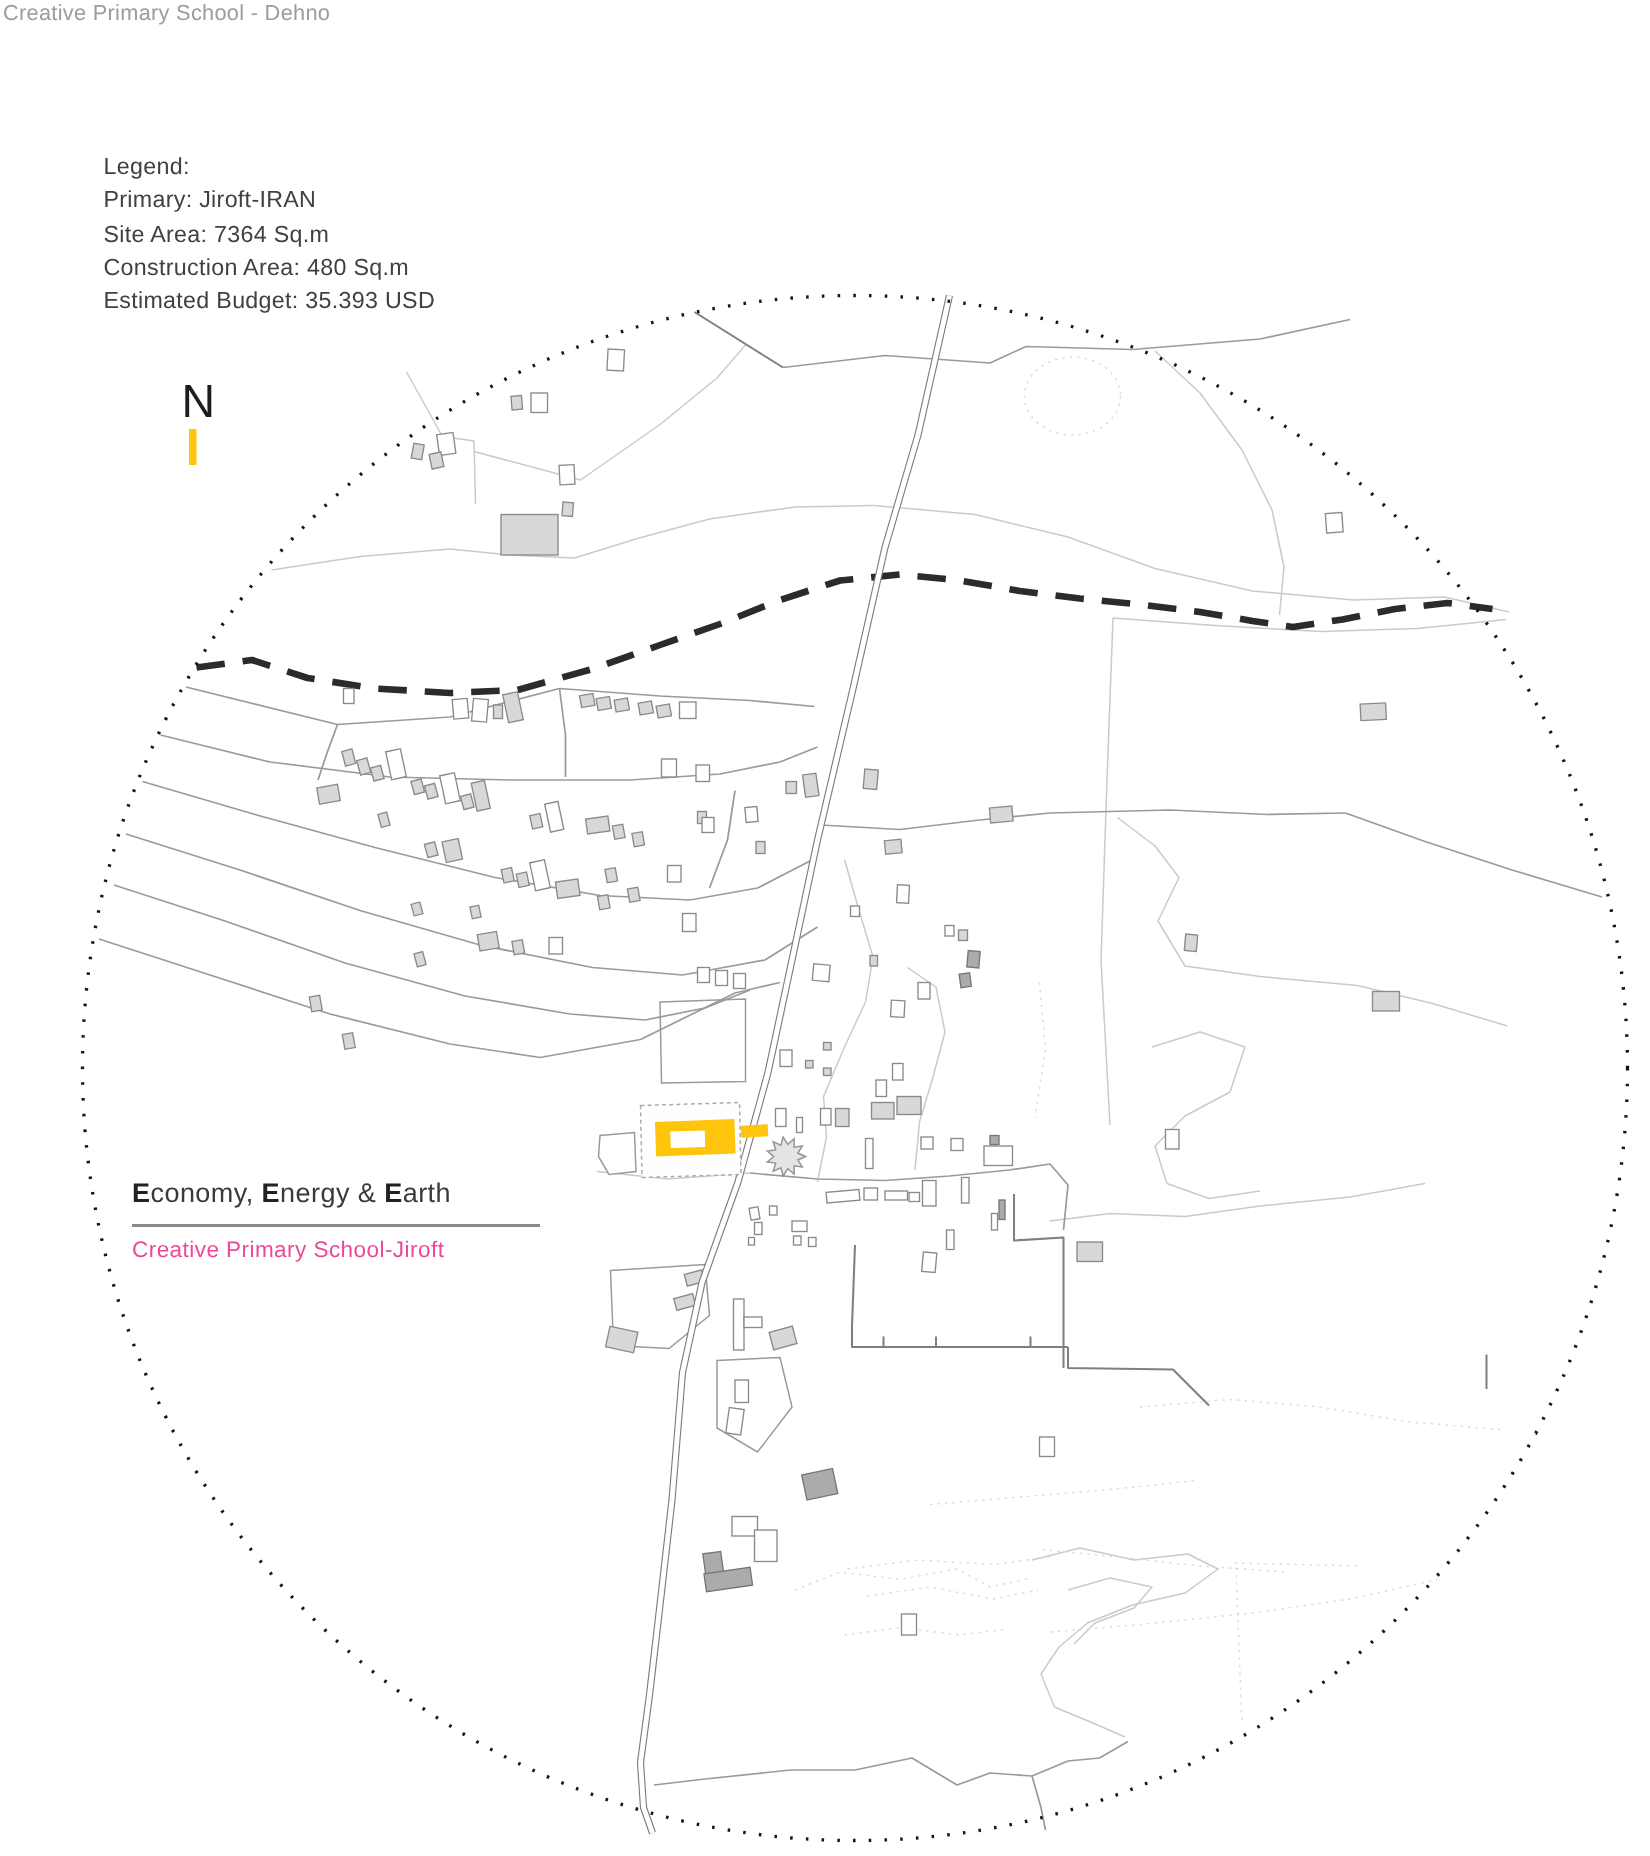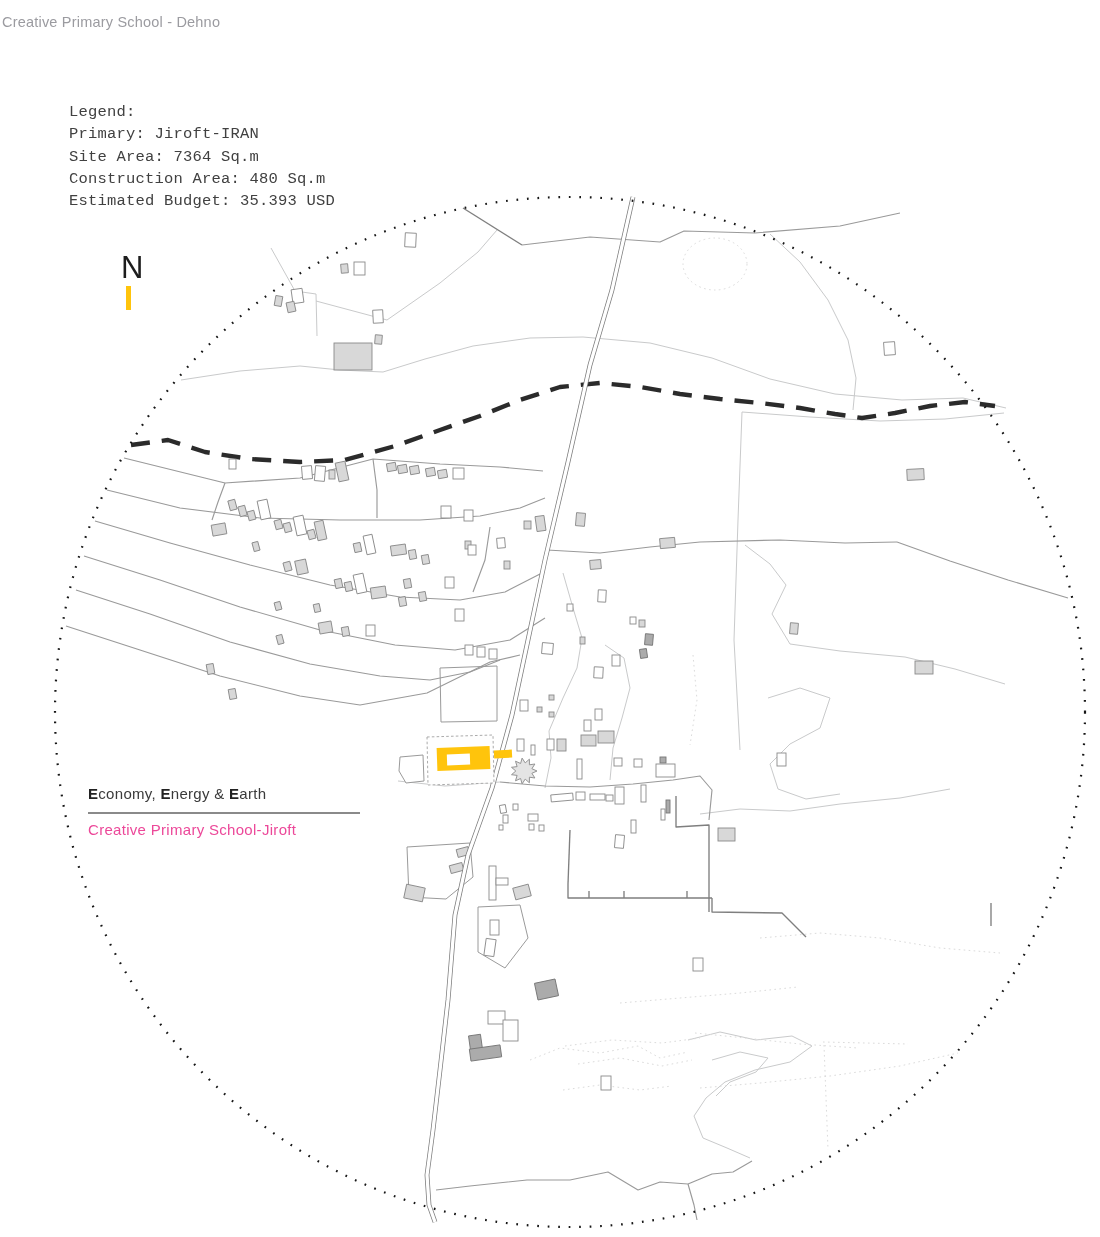--- a/index.html
+++ b/index.html
@@ -1,26 +1,26 @@
 <!DOCTYPE html>
 <html style="--accent: #FFC40C; --title-gray: #9B9BA0;"><head>
 <meta charset="utf-8">
 <style>
   html,body{margin:0;padding:0;background:#fff;}
   .stage{
     position:relative;width:1100px;height:1237px;background:#fff;overflow:hidden;
     font-family:"Liberation Sans","DejaVu Sans",sans-serif;
   }
   .page-title{
-    position:absolute;left:2px;top:14px;font-size:14.5px;letter-spacing:.2px;
+    position:absolute;left:2px;top:1px;font-size:14.5px;letter-spacing:.2px;
     color:var(--title-gray,#9B9BA0);
   }
   .legend{
     position:absolute;left:69px;top:101px;font-size:15.5px;line-height:22.3px;
-    color:#414141;letter-spacing:.2px;font-family:Liberation Mono, monospace;
+    color:#414141;letter-spacing:.2px;
   }
   .legend div{white-space:nowrap;}
   .north{position:absolute;left:119px;top:252px;width:40px;text-align:left;}
   .north .n-letter{font-size:31px;color:#1d1d1d;font-weight:500;line-height:1;display:block;padding-left:2px;}
   .north .n-bar{display:block;width:5px;height:24px;background:var(--accent,#FFC40C);margin:3px 0 0 7px;}
   .map-wrap{position:absolute;left:0;top:0;width:1100px;height:1237px;}
   svg{display:block}
   .ln{fill:none;stroke-linejoin:round;stroke-linecap:butt}
   .light{stroke:#C9CACB;stroke-width:1}
   .xlight{stroke:#DBDBDB;stroke-width:1;stroke-dasharray:1.6 3.4}
@@ -32,21 +32,21 @@
   .b-d{fill:#ABABAB;stroke:#767676;stroke-width:.9}
   .hw-outer{fill:none;stroke:#7C7C7C;stroke-width:4.8;stroke-linejoin:round}
   .hw-inner{fill:none;stroke:#FFFFFF;stroke-width:3.3;stroke-linejoin:round}
   .dashed-black{fill:none;stroke:#2B2B2B;stroke-width:4.4;stroke-dasharray:19 12;stroke-linejoin:round}
   .site-boundary{fill:#FEFEFE;stroke:#ABABAB;stroke-width:1;stroke-dasharray:2.6 2.2}
   .yellow{fill:var(--accent,#FFC40C)}
   .court{fill:#FFFFFF}
   .tree{fill:#E4E4E4;stroke:#949494;stroke-width:1}
   .boundary-circle{fill:none;stroke:#161616;stroke-width:2.2;stroke-dasharray:1.7 8.8}
   .branding{position:absolute;left:88px;top:785px;color:#333;}
-  .tagline{font-size:15px;color:#3A3A3A;letter-spacing:.3px;white-space:nowrap;}
+  .tagline{font-size:18px;color:#3A3A3A;letter-spacing:.3px;white-space:nowrap;}
   .tagline b{font-weight:700;color:#222;}
   .brand-rule{width:272px;height:2px;background:#8A8A8A;margin:10px 0 7px 0;}
   .brand-sub{font-size:15px;color:#ec4899;letter-spacing:.3px;white-space:nowrap;}
 </style>
 </head>
 <body>
 
 <div class="stage">
 
   <div class="page-title">Creative Primary School - Dehno</div>

